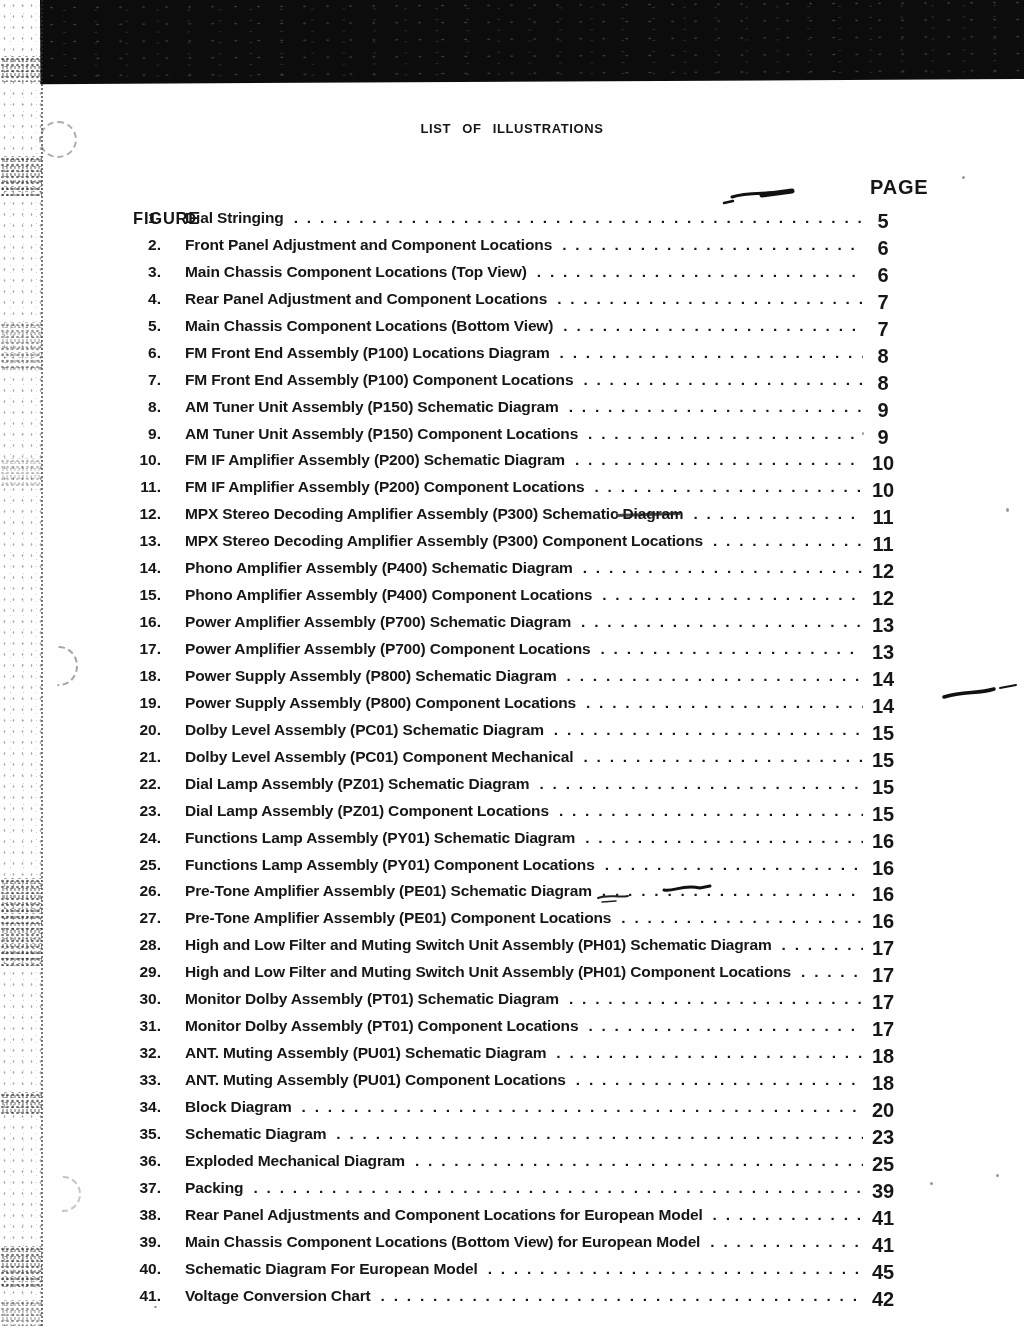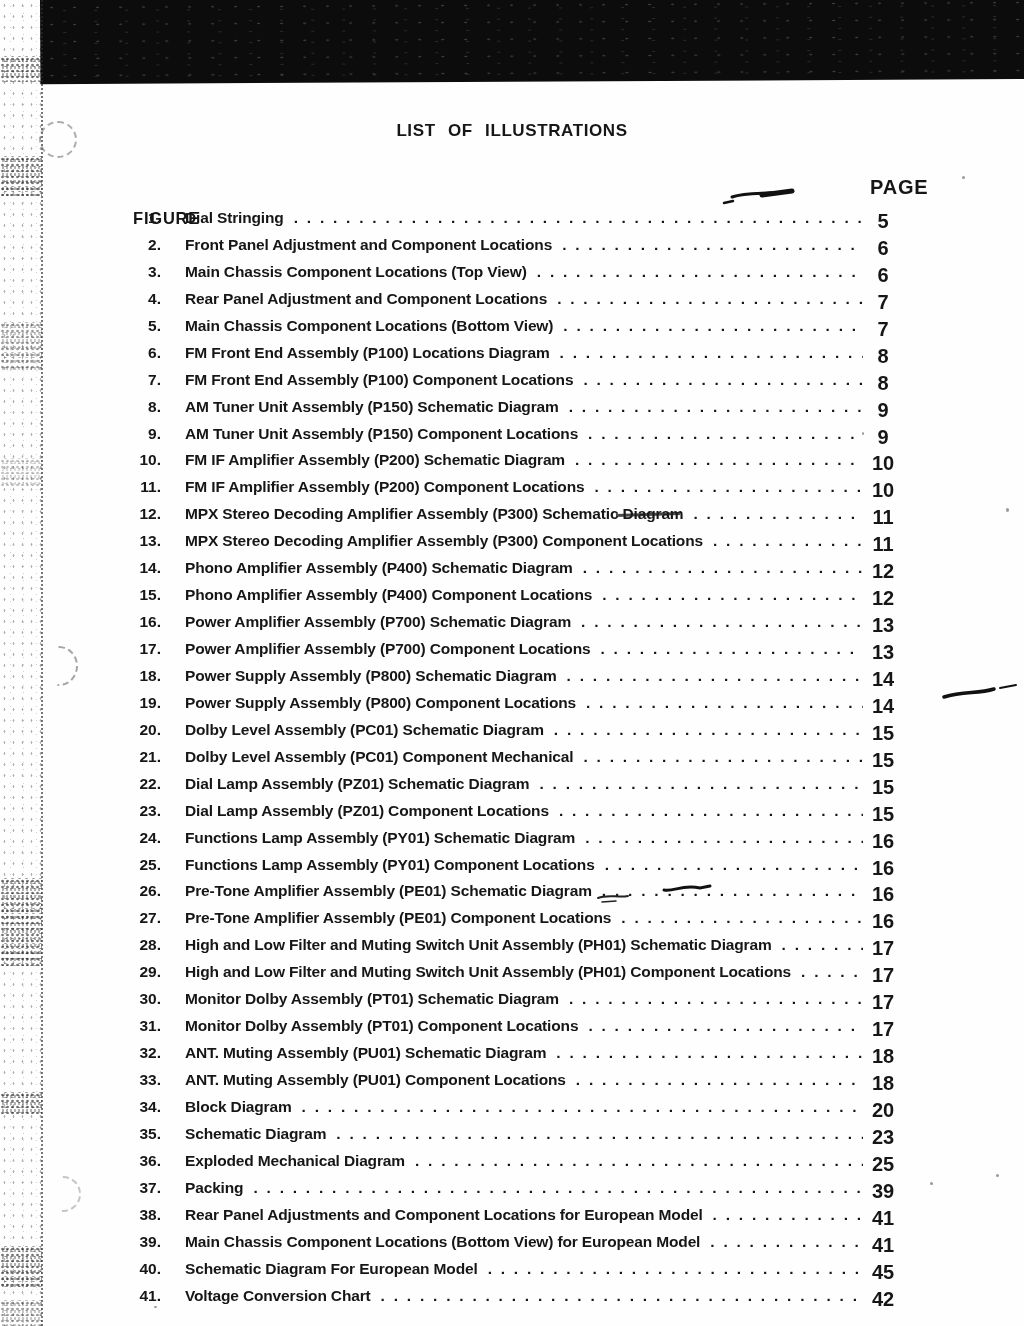--- a/index.html
+++ b/index.html
@@ -43,21 +43,21 @@
   }
   .nb-light{opacity:.45;} .nb-med{opacity:.7;} .nb-strong{opacity:1;}
   
   .punch{position:absolute;border:2px dashed #6a6a6a;border-radius:50%;}
   .punch-full{left:39px;top:121px;width:34px;height:33px;opacity:.55;}
   .punch-right1{left:40px;top:646px;width:34px;height:36px;opacity:.6;clip-path:inset(0 0 0 46%);}
   .punch-right2{left:45px;top:1176px;width:32px;height:32px;opacity:.38;clip-path:inset(0 0 0 45%);}
   
   .doc-title{
     position:absolute;top:121px;left:0;width:1024px;text-align:center;
-    font-size:17px;letter-spacing:.6px;word-spacing:7px;
+    font-size:13px;letter-spacing:.6px;word-spacing:7px;
   }
   .col-head{position:absolute;top:171px;font-size:16.5px;letter-spacing:.8px;}
   .col-head.fig{left:133px;margin-top:38px;}
   .col-head.pg{right:126px;}
   
   .toc{position:absolute;left:131px;top:205px;width:766px;}
   .row{display:flex;align-items:baseline;height:26.95px;font-size:15.5px;white-space:nowrap;}
   .num{flex:none;width:30px;text-align:right;}
   .title{flex:none;margin-left:24px;letter-spacing:-0.15px;}
   .dots{flex:1 1 auto;overflow:hidden;margin:0 6px 0 10px;}

